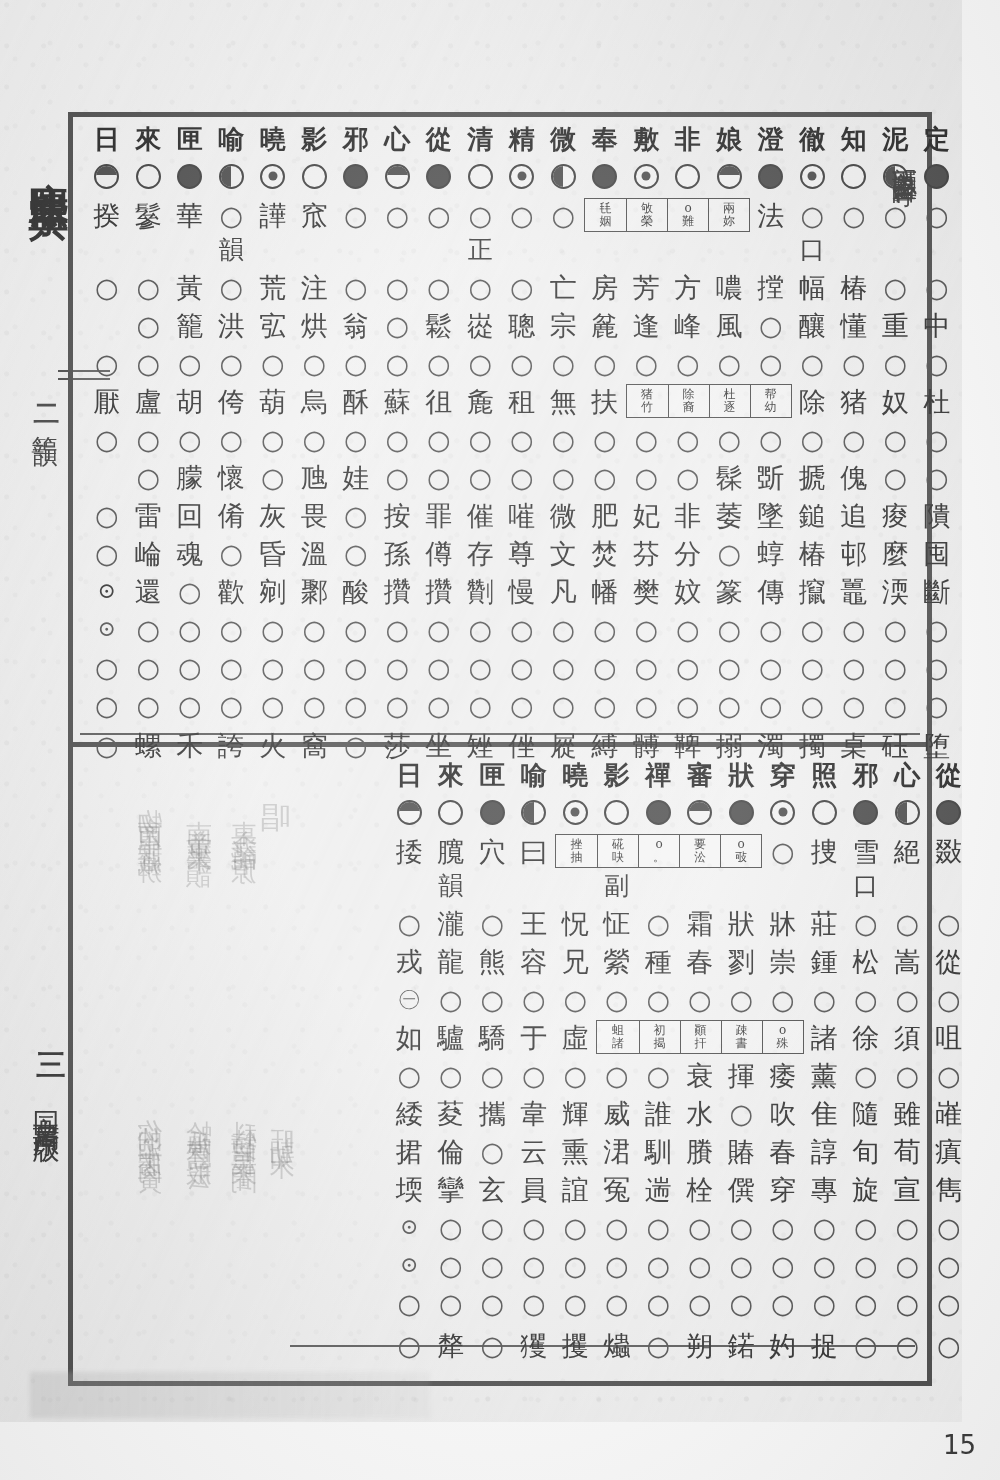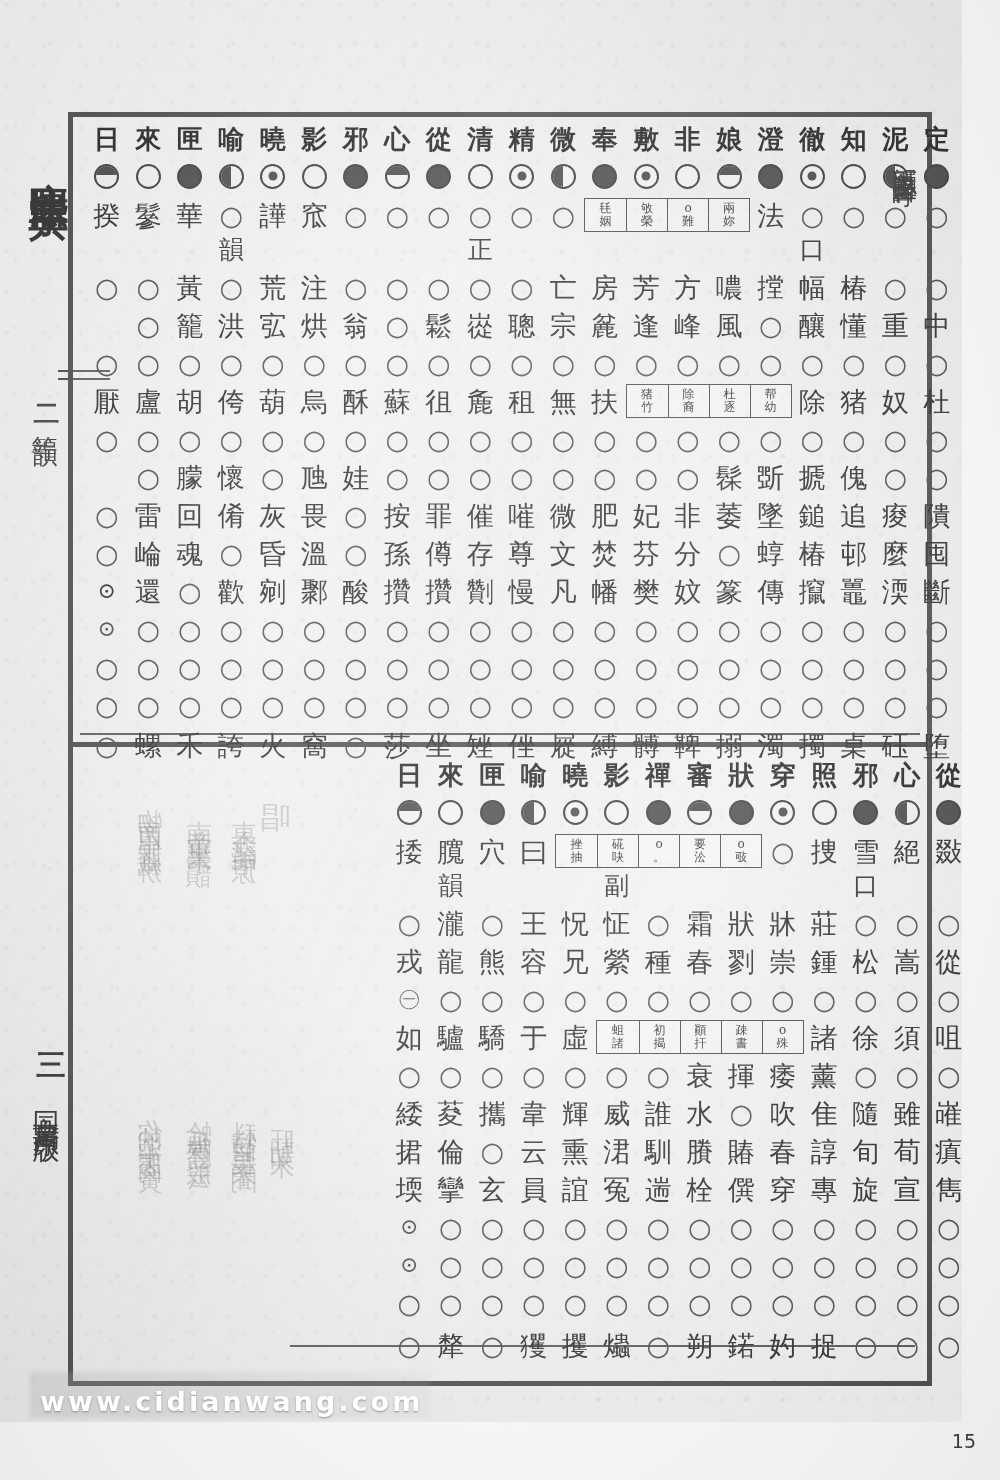--- a/index.html
+++ b/index.html
@@ -133,21 +133,21 @@
     user-select:none;
   }
   #wm-bar{
     position:absolute;left:30px;top:1372px;width:400px;height:46px;
     background:linear-gradient(90deg,rgba(170,170,170,.30),rgba(190,190,190,.12));
     filter:blur(2px);pointer-events:none;
   }
   #pagenum-print{
     position:absolute;right:24px;top:1430px;
     font-family:"DejaVu Sans","Liberation Sans",sans-serif;
-    font-size:19px;color:#3a3a3a;
+    font-size:26px;color:#3a3a3a;
   }
 </style>
 </head>
 <body>
 
 <div id="page">
 
   <div id="paper-grain"></div>
 
   <div class="ghost" style="left:255px;top:780px;">唱</div>
@@ -1019,16 +1019,15 @@
       </div>
   </div>
 
   <div class="vcol" id="upper-caption" style="left:888px;top:148px;font-size:25px;letter-spacing:2px;">韻以下盡是合口呼</div>
 
   <div id="right-gutter"></div>
   <div id="bottom-gutter"></div>
   <div id="vignette"></div>
 
   <div id="wm-bar"></div>
-  <div id="watermark">www.cidianwang.com</div>
   <div id="pagenum-print">15</div>
 
 </div>
 
 </body></html>

